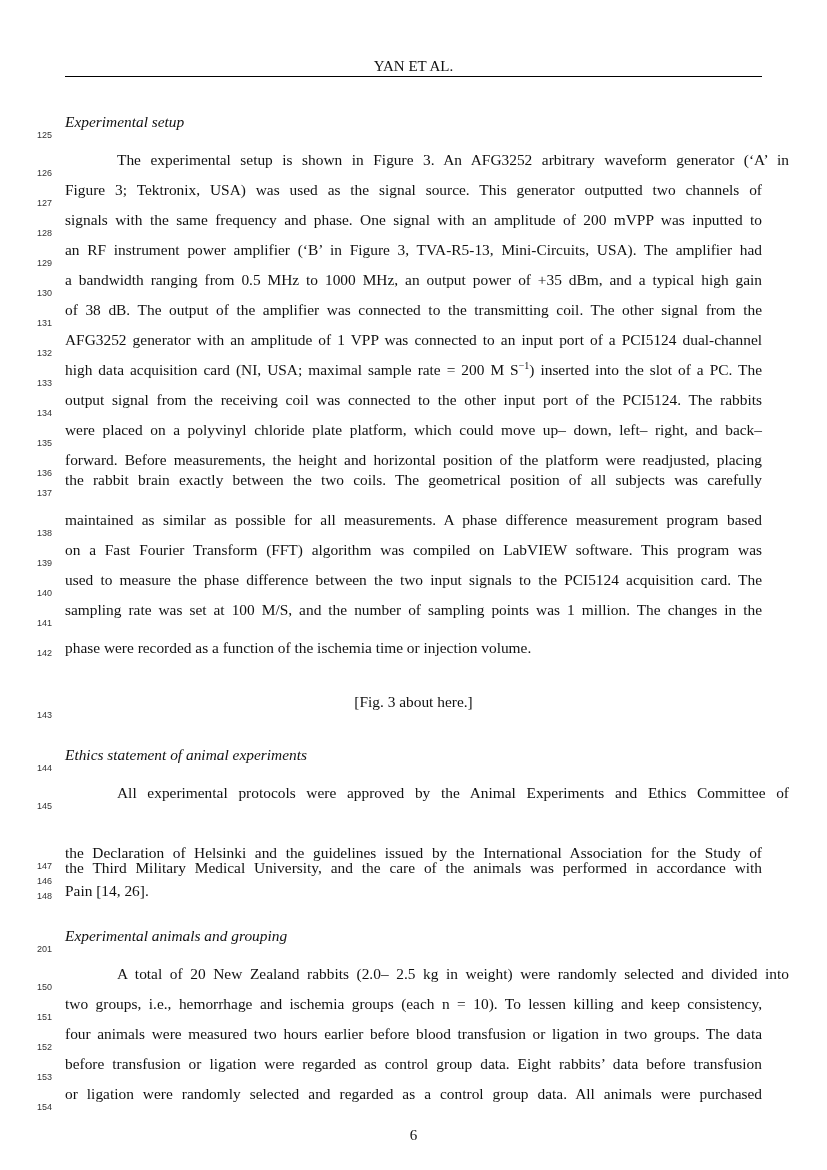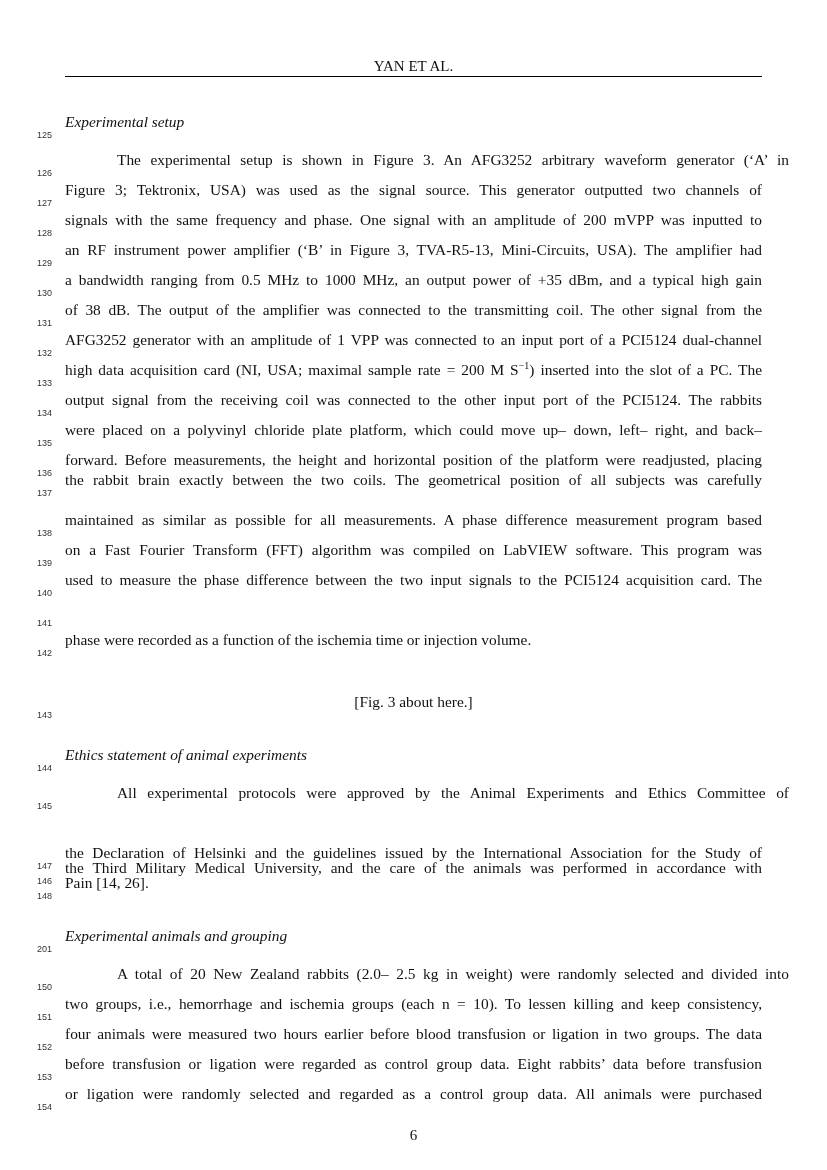--- a/index.html
+++ b/index.html
@@ -23,21 +23,21 @@
       position: absolute; left: 28px; width: 24px; text-align: right;
       font-family: "Liberation Sans", "DejaVu Sans", sans-serif;
       font-size: 9px; color: #333; top: 6px; margin-top: 12px;
     }
     .txt {
       position: absolute; left: 65px; width: 697px;
       font-size: 15.4px; line-height: 20px; white-space: nowrap;
       text-align: justify; text-align-last: justify;
     }
     .txt.indent { left: 90px; width: 672px; margin-left: 27px; }
-    .txt.last { text-align-last: left; }
+    .txt.last { text-align-last: left; margin-top: 8px; }
     .txt.head { font-style: italic; text-align-last: left; }
     .txt.center { text-align: right; text-align-last: center; }
     sup { font-size: 10px; line-height: 0; vertical-align: 6px; }
     .page-number {
       position: absolute; left: 0; width: 827px; top: 1127px;
       text-align: center; font-size: 15px;
     }
   </style>
 </head>
 <body>
@@ -105,20 +105,21 @@
 <div class="line" style="top:540px">
   <span class="lineno">139</span>
   <span class="txt">on a Fast Fourier Transform (FFT) algorithm was compiled on LabVIEW software.  This program was</span>
 </div>
 <div class="line" style="top:570px">
   <span class="lineno">140</span>
   <span class="txt">used to measure the phase difference between the two input signals to the PCI5124 acquisition card. The</span>
 </div>
 <div class="line" style="top:600px">
   <span class="lineno">141</span>
+  <span class="txt">sampling rate was set at 100 M/S, and the number of sampling points was 1 million. The changes in the</span>
 </div>
 <div class="line" style="top:630px">
   <span class="lineno">142</span>
   <span class="txt last">phase were recorded as a function of the ischemia time or injection volume.</span>
 </div>
 
 <div class="line" style="top:692px">
   <span class="lineno">143</span>
   <span class="txt center">[Fig. 3 about here.]</span>
 </div>

